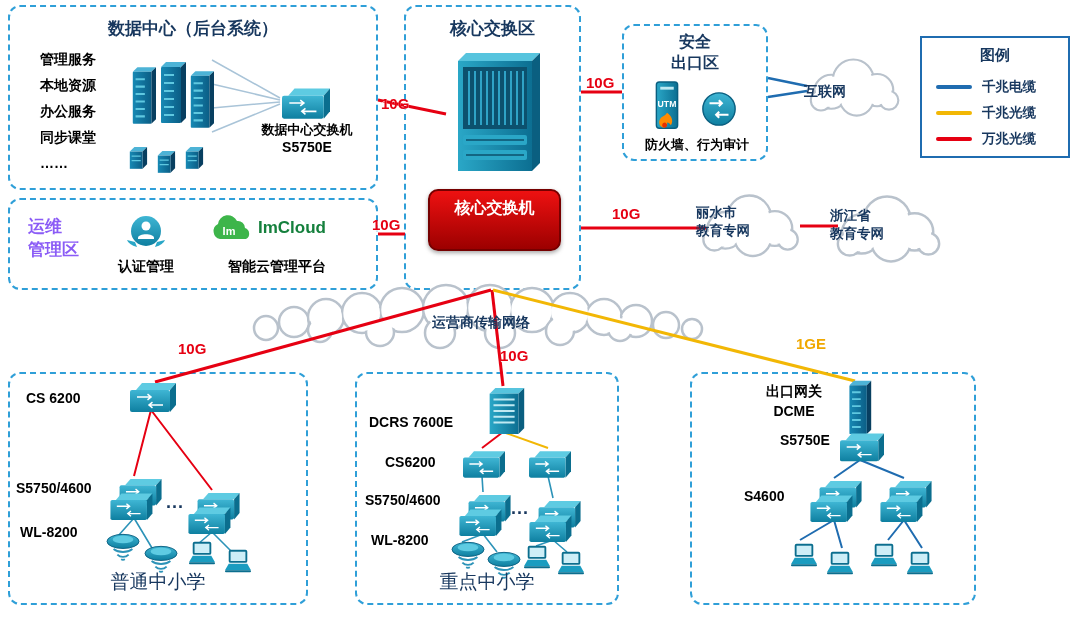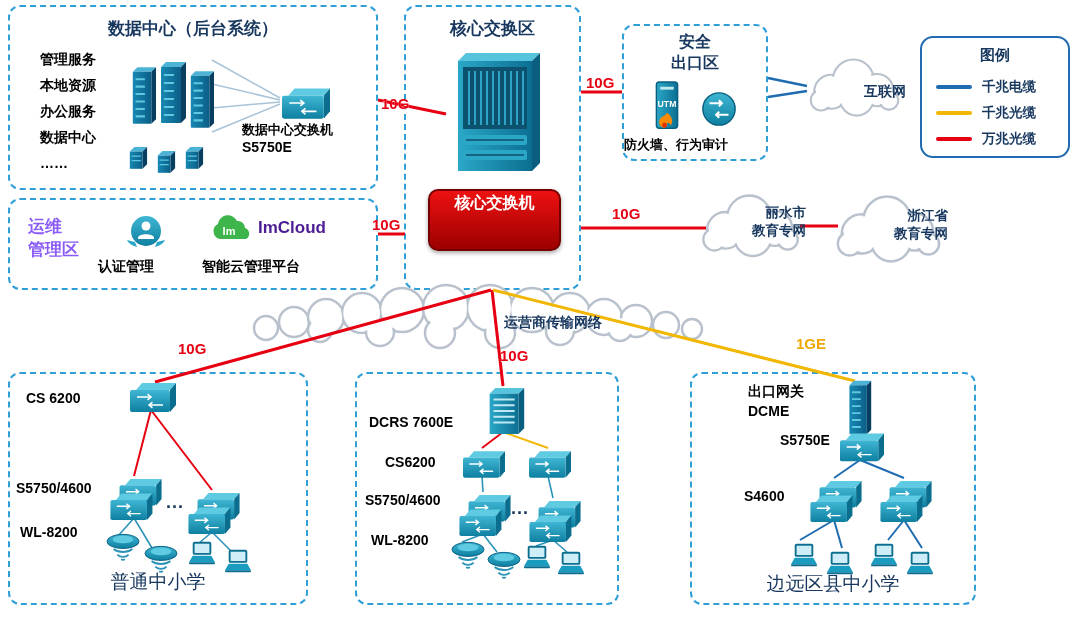--- a/index.html
+++ b/index.html
@@ -1,37 +1,37 @@
 <!DOCTYPE html>
 <html><head>
 <meta charset="utf-8">
 <style>
 *{margin:0;padding:0;box-sizing:border-box}
 html,body{background:#fff}
 body{font-family:"Liberation Sans","DejaVu Sans",sans-serif}
 #stage{position:relative;width:1080px;height:620px;background:#fff;overflow:hidden}
 .panel{position:absolute;border:2px dashed #2f9fd8;border-radius:12px;background:#fff}
-.panel.solid{border-style:solid;border-color:#1f6cb0;border-radius:13px}
+.panel.solid{border-style:solid;border-color:#1f6cb0;border-radius:0}
 .ptitle{position:absolute;left:0;right:0;top:10px;text-align:center;font-weight:bold;color:#17375e;font-size:17px;z-index:5}
 .ptitle-left{position:absolute;font-weight:bold;color:#8b5cf6;font-size:17px;line-height:1.35;white-space:pre-line;z-index:5}
 .txt{position:absolute;color:#000000;font-weight:bold;font-size:14px;z-index:5;white-space:nowrap}
 .txt.small{font-size:13px}
 .pre{white-space:pre-line}
-.center{}
+.center{text-align:center}
 .icon{position:absolute;z-index:5}
 #overlay{position:absolute;left:0;top:0;z-index:4;pointer-events:none}
 .lk{position:absolute;z-index:6;font-weight:bold;font-size:15px;color:#e60012;text-shadow:0 1px 0 rgba(255,255,255,.85);white-space:nowrap}
 .lk.ge{color:#f0a800}
-.cloudlabel{position:absolute;z-index:6;color:#17375e;font-weight:bold;text-align:right;font-size:13.5px;line-height:1.35;white-space:pre-line}
-.badge{position:absolute;left:22px;top:182px;width:133px;height:62px;background:linear-gradient(180deg,#ee1111,#9c0000);border:2px solid #760000;border-radius:10px;color:#fff;text-align:center;font-weight:bold;font-size:16px;line-height:1.5;z-index:5;box-shadow:0 2px 4px rgba(0,0,0,.35)}
+.cloudlabel{position:absolute;z-index:6;color:#17375e;font-weight:bold;text-align:left;font-size:13.5px;line-height:1.35;white-space:pre-line}
+.badge{position:absolute;left:22px;top:182px;width:133px;height:62px;background:linear-gradient(180deg,#ee1111,#9c0000);border:2px solid #760000;border-radius:10px;color:#fff;text-align:center;font-weight:bold;font-size:16px;line-height:1.5;padding-top:5px;z-index:5;box-shadow:0 2px 4px rgba(0,0,0,.35)}
 .schoolname{position:absolute;left:0;right:0;bottom:8px;text-align:center;font-weight:normal;font-size:19px;color:#17375e;z-index:5}
 .legend-item{position:absolute;display:flex;align-items:center;gap:10px;z-index:5;left:14px}
 .swatch{width:36px;height:4px;border-radius:2px;display:inline-block}
 .legend-lab{font-size:13.5px;font-weight:bold;color:#17375e}
-.brand{position:absolute;z-index:5;font-weight:bold;font-size:17px;color:#4c1d95;white-space:nowrap}
+.brand{position:absolute;z-index:5;font-weight:bold;font-size:17px;color:#15803d;white-space:nowrap}
 .dots{position:absolute;z-index:5;font-weight:bold;font-size:18px;color:#17375e;letter-spacing:1px}
 </style>
 </head>
 <body>
 
 <div id="stage">
 
   <svg width="0" height="0" style="position:absolute" aria-hidden="true">
     <defs>
       <linearGradient id="teal" x1="0" y1="0" x2="0" y2="1">
@@ -151,21 +151,21 @@
         </g>
       </symbol>
     </defs>
   </svg>
 
   <div class="panel" style="left:8px;top:5px;width:370px;height:185px">
     <div class="ptitle">数据中心（后台系统）</div>
     <div class="txt" style="left:30px;top:44px">管理服务</div>
     <div class="txt" style="left:30px;top:70px">本地资源</div>
     <div class="txt" style="left:30px;top:96px">办公服务</div>
-    <div class="txt" style="left:30px;top:122px">数据中心</div>
+    <div class="txt" style="left:30px;top:122px">同步课堂</div>
     <div class="txt" style="left:30px;top:148px">……</div>
     <svg class="icon" style="left:120px;top:36px;width:26px;height:104px">
         <use href="#sym-server"></use>
       </svg>
     <svg class="icon" style="left:148px;top:28px;width:28px;height:114px">
         <use href="#sym-server"></use>
       </svg>
     <svg class="icon" style="left:178px;top:42px;width:26px;height:100px">
         <use href="#sym-server"></use>
       </svg>
@@ -311,20 +311,21 @@
       </svg>
     <svg class="icon" style="left:126px;top:176px;width:42px;height:32px">
         <use href="#sym-ap"></use>
       </svg>
     <svg class="icon" style="left:164px;top:170px;width:32px;height:26px">
         <use href="#sym-laptop"></use>
       </svg>
     <svg class="icon" style="left:198px;top:176px;width:32px;height:26px">
         <use href="#sym-laptop"></use>
       </svg>
+    <div class="schoolname">重点中小学</div>
   </div>
 
   <div class="panel" style="left:690px;top:372px;width:286px;height:233px">
     <div class="txt pre center" style="left:56px;top:8px;width:92px;line-height:1.4">出口网关
 DCME</div>
     <svg class="icon" style="left:152px;top:6px;width:30px;height:54px">
         <use href="#sym-server"></use>
       </svg>
     <div class="txt" style="left:88px;top:58px">S5750E</div>
     <svg class="icon" style="left:148px;top:58px;width:44px;height:30px">
@@ -342,21 +343,20 @@
       </svg>
     <svg class="icon" style="left:132px;top:176px;width:32px;height:26px">
         <use href="#sym-laptop"></use>
       </svg>
     <svg class="icon" style="left:176px;top:168px;width:32px;height:26px">
         <use href="#sym-laptop"></use>
       </svg>
     <svg class="icon" style="left:212px;top:176px;width:32px;height:26px">
         <use href="#sym-laptop"></use>
       </svg>
-    <div class="schoolname" style="bottom:6px">边远区县中小学</div>
   </div>
 
   <svg id="overlay" width="1080" height="620">
 
     <g stroke="#a9c4d8" stroke-width="1.5">
       <path d="M212 60L280 98M212 84L280 100M212 108L280 102M212 132L280 104"></path>
     </g>
 
     <g>
       <g fill="#fff" stroke="#b9c2cc" stroke-width="2.5">

